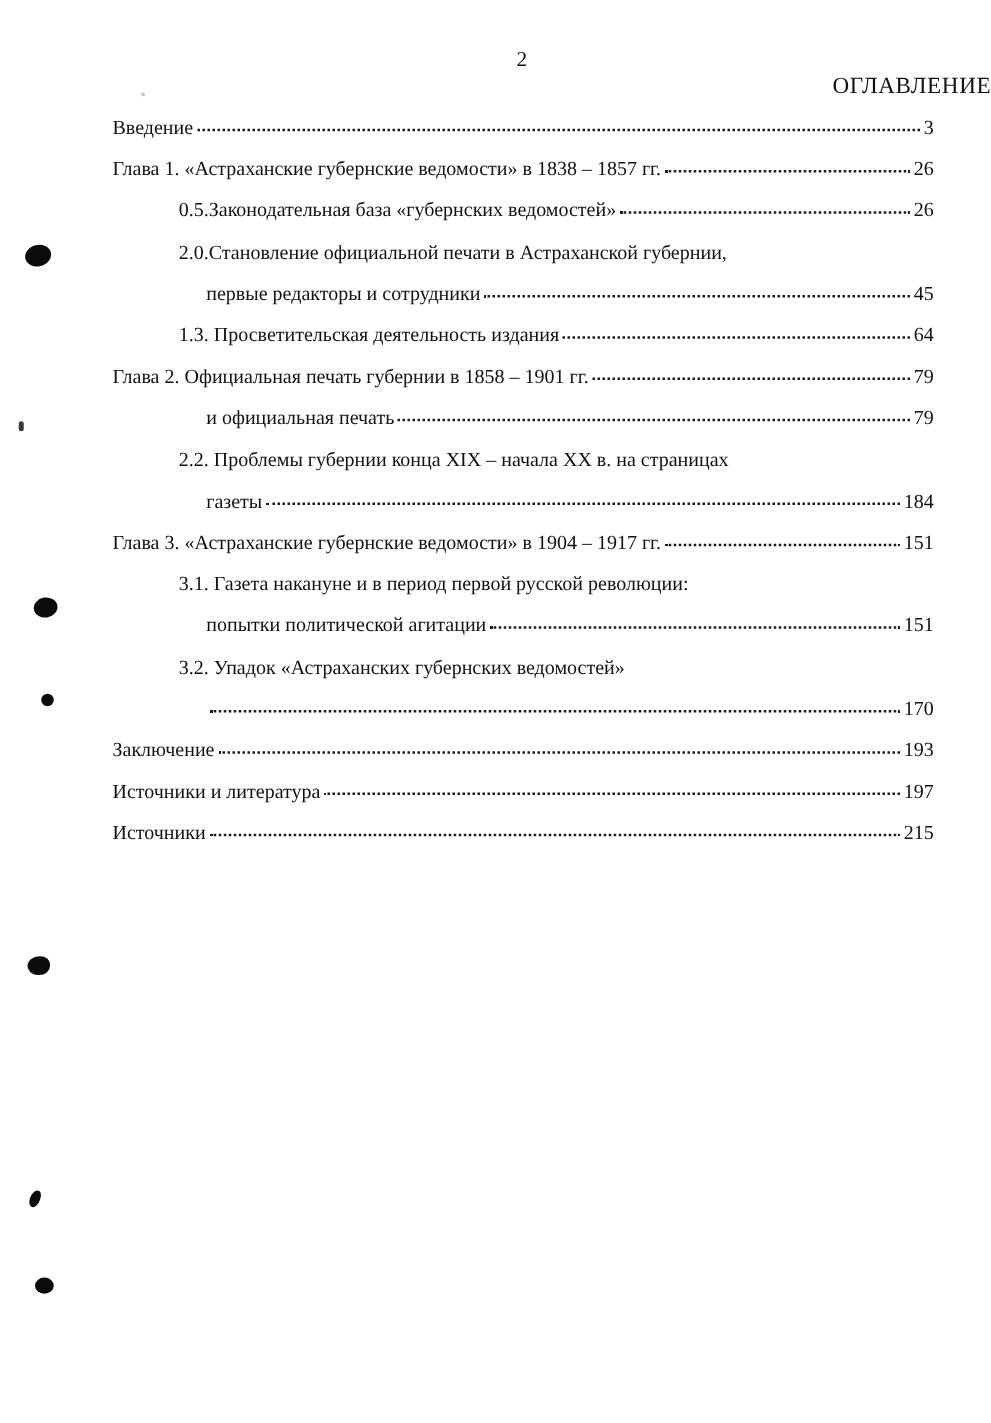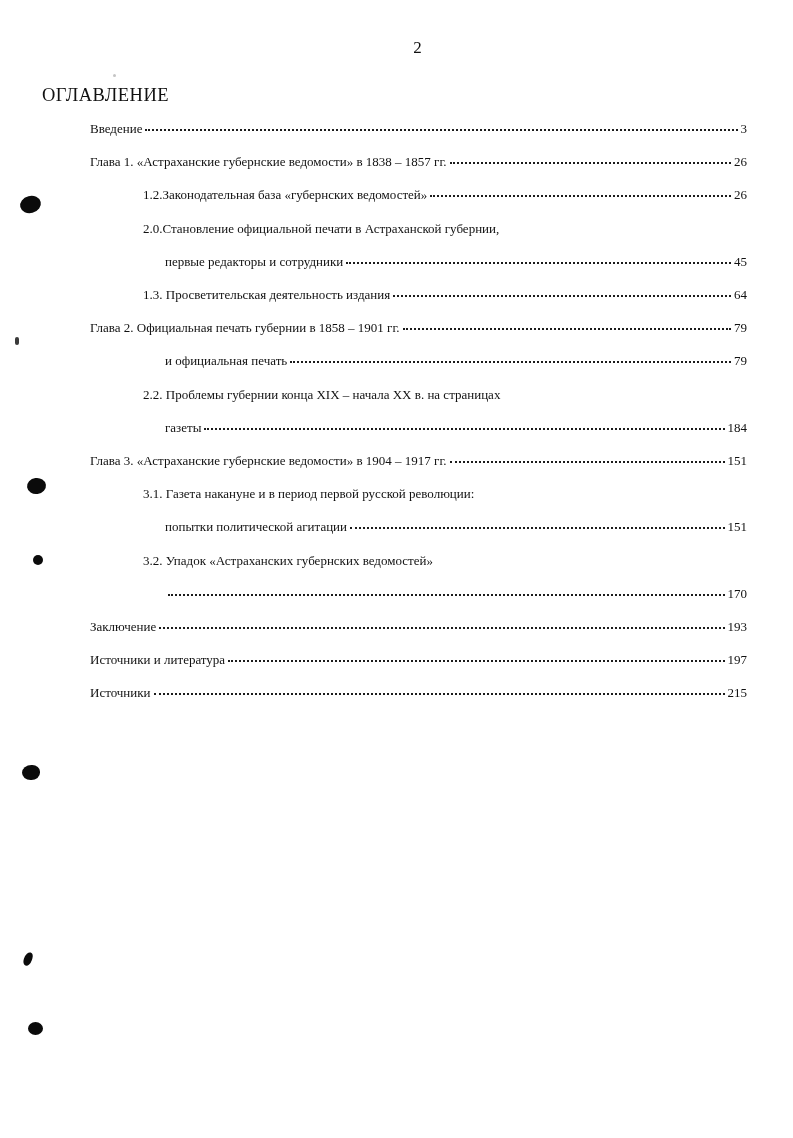--- a/index.html
+++ b/index.html
@@ -18,32 +18,31 @@
   }
   .page-number {
     margin-top: 38px;
     text-align: center;
     font-size: 17px;
     line-height: 20px;
     
     padding-left: 42px;
   }
   .doc-title {
-    margin-top: 26px;
-    text-align: left;
+    text-align: right;
     font-size: 18.5px;
     line-height: 22px;
     padding-left: 42px;
     letter-spacing: 0.5px;
   }
   .toc {
     margin-top: 6px;
     padding-left: 90px;
     padding-right: 46px;
-    font-size: 13px;
+    font-size: 16px;
   }
   .toc-line {
     display: flex;
     align-items: baseline;
     line-height: 33.2px;
     white-space: nowrap;
   }
   .toc-line .lbl { flex: 0 0 auto; }
   .toc-line .pg  { flex: 0 0 auto; }
   .leader {
@@ -103,21 +102,21 @@
         <span class="lbl">Введение</span>
         <span class="leader"></span>
         <span class="pg">3</span>
       </div>
       <div class="toc-line ind0">
         <span class="lbl">Глава 1. «Астраханские губернские ведомости» в 1838 – 1857 гг.</span>
         <span class="leader"></span>
         <span class="pg">26</span>
       </div>
       <div class="toc-line ind1">
-        <span class="lbl">1.2.Законодательная база «губернских ведомостей»</span>
+        <span class="lbl">0.5.Законодательная база «губернских ведомостей»</span>
         <span class="leader"></span>
         <span class="pg">26</span>
       </div>
       <div class="toc-line ind1">
         <span class="lbl">2.0.Становление официальной печати в Астраханской губернии,</span>
       </div>
       <div class="toc-line ind2">
         <span class="lbl">первые редакторы и сотрудники</span>
         <span class="leader"></span>
         <span class="pg">45</span>

